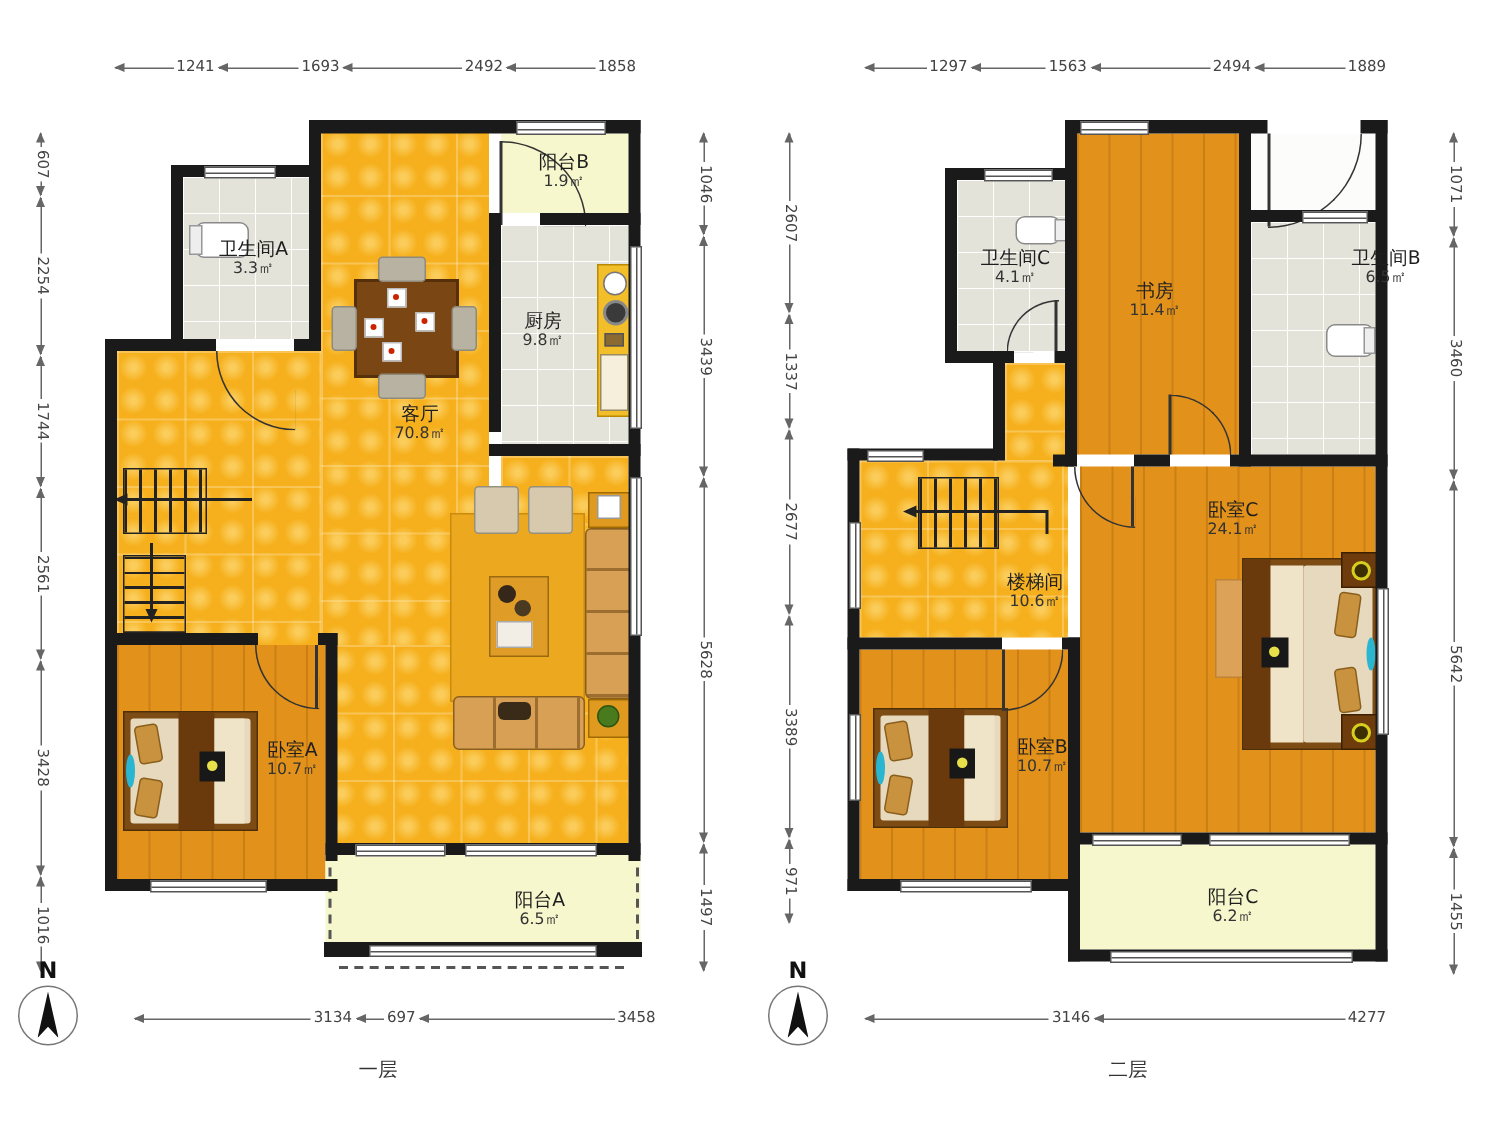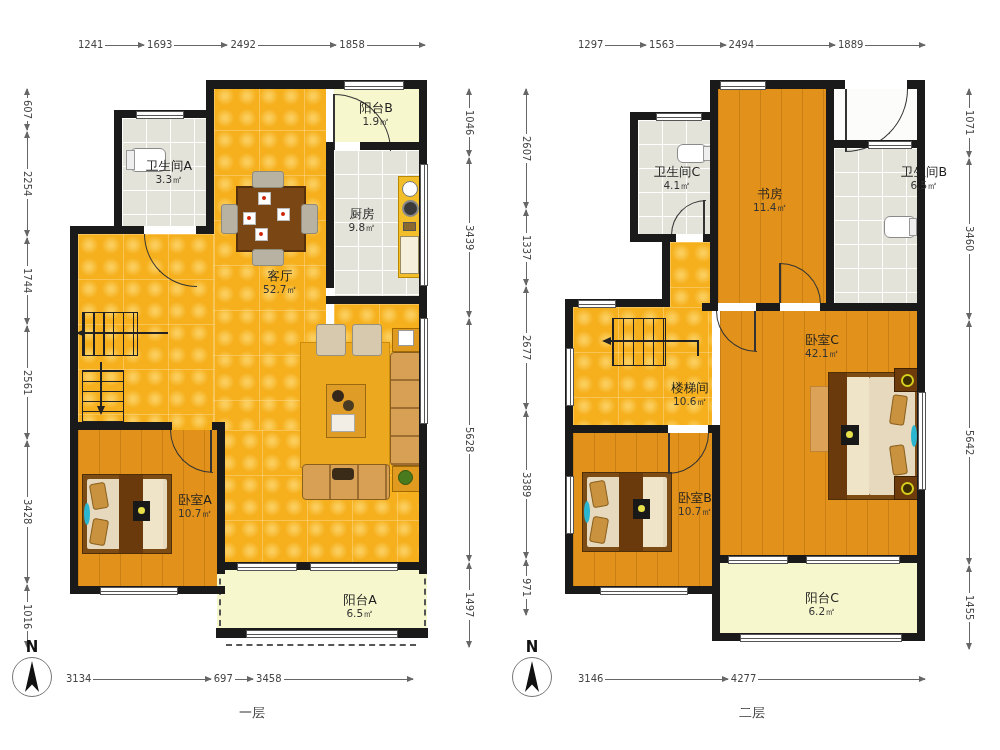--- a/index.html
+++ b/index.html
@@ -65,21 +65,21 @@
   .tri-l{border-top:4px solid transparent;border-bottom:4px solid transparent;border-right:9px solid #222;}
   .tri-d{border-left:4px solid transparent;border-right:4px solid transparent;border-top:9px solid #222;}
   
   .room-label{position:absolute;text-align:center;color:#1e1e1e;z-index:30;}
   .room-name{font-size:12.5px;font-weight:500;line-height:1.2;}
   .room-area{font-size:10.5px;line-height:1.25;color:#333;}
   .floor-caption{position:absolute;text-align:center;font-size:13px;color:#333;z-index:30;}
   
   .dimrow{position:absolute;display:flex;z-index:30;}
   .dimcol{position:absolute;display:flex;flex-direction:column;z-index:30;}
-  .hseg{position:relative;display:flex;align-items:center;justify-content:flex-start;height:14px;min-width:0;}
+  .hseg{position:relative;display:flex;align-items:center;justify-content:flex-end;height:14px;min-width:0;}
   .hseg::before{content:"";position:absolute;left:1px;right:1px;top:50%;border-top:1px solid #666;}
   .vseg{position:relative;display:flex;align-items:center;justify-content:center;width:14px;min-height:0;}
   .vseg::before{content:"";position:absolute;top:1px;bottom:1px;left:50%;border-left:1px solid #666;}
   .dlabel{position:relative;z-index:2;background:#fff;font-size:10px;color:#444;padding:0 2px;line-height:1;white-space:nowrap;}
   .vseg .dlabel{writing-mode:vertical-rl;padding:2px 0;}
   .ah{position:absolute;width:0;height:0;}
   .ah-l{left:0;top:50%;margin-top:-3px;border-top:3px solid transparent;border-bottom:3px solid transparent;border-right:7px solid #666;}
   .ah-r{right:0;top:50%;margin-top:-3px;border-top:3px solid transparent;border-bottom:3px solid transparent;border-left:7px solid #666;}
   .ah-u{top:0;left:50%;margin-left:-3px;border-left:3px solid transparent;border-right:3px solid transparent;border-bottom:7px solid #666;}
   .ah-d{bottom:0;left:50%;margin-left:-3px;border-left:3px solid transparent;border-right:3px solid transparent;border-top:7px solid #666;}
@@ -221,21 +221,21 @@
     <div class="room-label" style="left:332px;top:100px;width:88px">
       <div class="room-name">阳台B</div>
       <div class="room-area">1.9㎡</div>
     </div>
     <div class="room-label" style="left:318px;top:206px;width:88px">
       <div class="room-name">厨房</div>
       <div class="room-area">9.8㎡</div>
     </div>
     <div class="room-label" style="left:235px;top:268px;width:90px">
       <div class="room-name">客厅</div>
-      <div class="room-area">52.7㎡</div>
+      <div class="room-area">70.8㎡</div>
     </div>
     <div class="room-label" style="left:150px;top:492px;width:90px">
       <div class="room-name">卧室A</div>
       <div class="room-area">10.7㎡</div>
     </div>
     <div class="room-label" style="left:312px;top:592px;width:96px">
       <div class="room-name">阳台A</div>
       <div class="room-area">6.5㎡</div>
     </div>
 
@@ -309,21 +309,21 @@
           <i class="ah ah-u"></i>
           <span class="dlabel">5628</span>
           <i class="ah ah-d"></i>
         </div>
       <div class="vseg" style="flex-grow: 1497;">
           <i class="ah ah-u"></i>
           <span class="dlabel">1497</span>
           <i class="ah ah-d"></i>
         </div>
     </div>
-    <div class="dimrow" style="left:64px;top:672px;width:350px">
+    <div class="dimrow" style="left:89px;top:672px;width:350px">
       <div class="hseg" style="flex-grow: 3134;">
           <i class="ah ah-l"></i>
           <span class="dlabel">3134</span>
           <i class="ah ah-r"></i>
         </div>
       <div class="hseg" style="flex-grow: 513;">
           <i class="ah ah-l"></i>
           <span class="dlabel">697</span>
           <i class="ah ah-r"></i>
         </div>
@@ -462,21 +462,21 @@
     <div class="room-label" style="left:878px;top:164px;width:92px">
       <div class="room-name">卫生间B</div>
       <div class="room-area">6.5㎡</div>
     </div>
     <div class="room-label" style="left:644px;top:380px;width:92px">
       <div class="room-name">楼梯间</div>
       <div class="room-area">10.6㎡</div>
     </div>
     <div class="room-label" style="left:776px;top:332px;width:92px">
       <div class="room-name">卧室C</div>
-      <div class="room-area">42.1㎡</div>
+      <div class="room-area">24.1㎡</div>
     </div>
     <div class="room-label" style="left:650px;top:490px;width:90px">
       <div class="room-name">卧室B</div>
       <div class="room-area">10.7㎡</div>
     </div>
     <div class="room-label" style="left:774px;top:590px;width:96px">
       <div class="room-name">阳台C</div>
       <div class="room-area">6.2㎡</div>
     </div>
 

